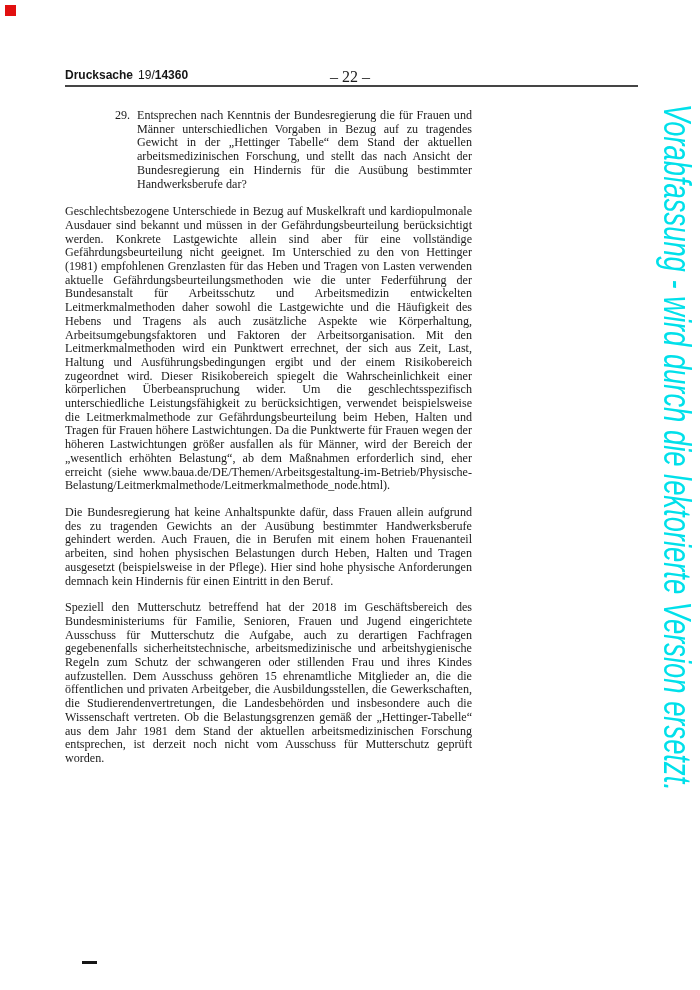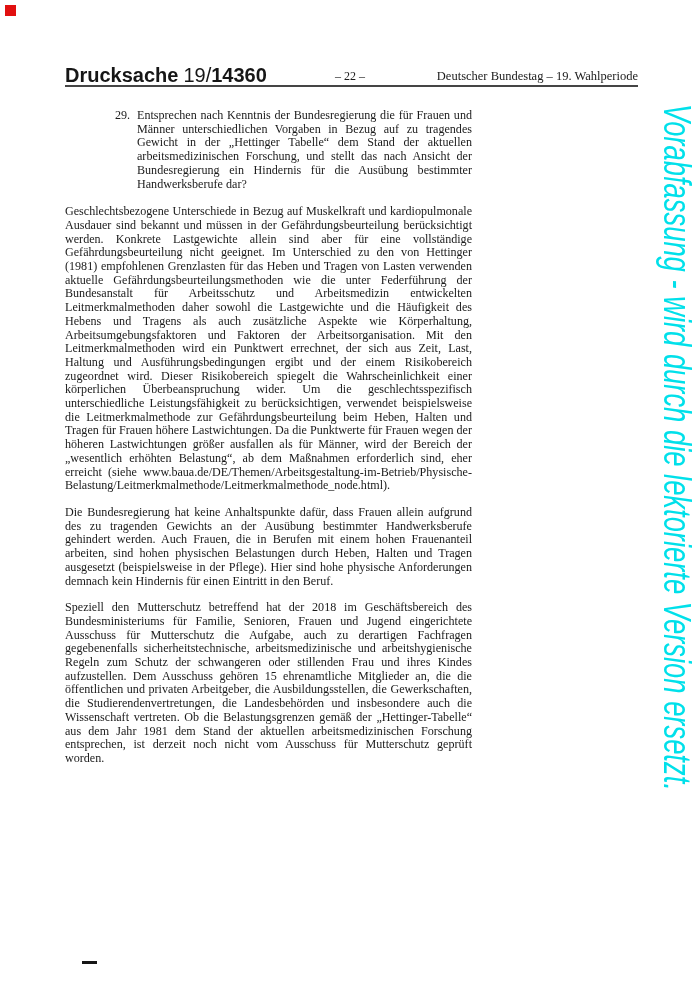--- a/index.html
+++ b/index.html
@@ -8,29 +8,29 @@
     font-family:"Liberation Serif", serif;color:#1a1a1a;
   }
   .corner-marker{
     position:absolute;left:5px;top:5px;width:11px;height:11px;background:#e11010;
   }
   .footer-mark{
     position:absolute;left:82px;top:961px;width:15px;height:3px;background:#161616;
   }
   .header-left{
     position:absolute;left:65px;top:65px;
-    font-family:"Liberation Sans", sans-serif;font-size:20px;line-height:20px;color:#161616;
+    font-family:"Liberation Sans", sans-serif;font-size:12px;line-height:20px;color:#161616;
     white-space:nowrap;
   }
   .header-left .lbl{font-weight:bold;margin-right:5px;}
   .header-left .num-prefix{font-weight:normal;}
   .header-left .num{font-weight:bold;}
   .header-center{
     position:absolute;left:290px;top:69px;width:120px;text-align:center;
-    font-size:12px;line-height:15px;
+    font-size:16px;line-height:15px;
   }
   .header-right{
     position:absolute;right:62px;top:69px;text-align:right;
     font-size:12.5px;line-height:15px;white-space:nowrap;
   }
   .header-rule{
     position:absolute;left:65px;top:85px;width:573px;height:2px;background:#454545;
   }
   .content{
     position:absolute;left:65px;top:109px;width:407px;
@@ -60,21 +60,20 @@
 <body>
 
 <div class="page">
 
   <div class="corner-marker"></div>
 
   <div class="header-left"><span class="lbl">Drucksache</span><span class="num-prefix">19/</span><span class="num">14360</span></div>
 
   <div class="header-center">– 22 –</div>
 
-  <div class="header-right">Deutscher Bundestag – 19. Wahlperiode</div>
 
   <div class="header-rule"></div>
 
   <div class="content">
     <div class="question">
       <span class="q-num">29.</span>
       <span class="q-text">Entsprechen nach Kenntnis der Bundesregierung die für Frauen und Männer unterschiedlichen Vorgaben in Bezug auf zu tragendes Gewicht in der „Hettinger Tabelle“ dem Stand der aktuellen arbeitsmedizinischen Forschung, und stellt das nach Ansicht der Bundesregierung ein Hindernis für die Ausübung bestimmter Handwerksberufe dar?</span>
     </div>
     <p class="first">Geschlechtsbezogene Unterschiede in Bezug auf Muskelkraft und kardiopulmonale Ausdauer sind bekannt und müssen in der Gefährdungsbeurteilung berücksichtigt werden. Konkrete Lastgewichte allein sind aber für eine vollständige Gefährdungsbeurteilung nicht geeignet. Im Unterschied zu den von Hettinger (1981) empfohlenen Grenzlasten für das Heben und Tragen von Lasten verwenden aktuelle Gefährdungsbeurteilungsmethoden wie die unter Federführung der Bundesanstalt für Arbeitsschutz und Arbeitsmedizin entwickelten Leitmerkmalmethoden daher sowohl die Lastgewichte und die Häufigkeit des Hebens und Tragens als auch zusätzliche Aspekte wie Körperhaltung, Arbeitsumgebungsfaktoren und Faktoren der Arbeitsorganisation. Mit den Leitmerkmalmethoden wird ein Punktwert errechnet, der sich aus Zeit, Last, Haltung und Ausführungsbedingungen ergibt und der einem Risikobereich zugeordnet wird. Dieser Risikobereich spiegelt die Wahrscheinlichkeit einer körperlichen Überbeanspruchung wider. Um die geschlechtsspezifisch unterschiedliche Leistungsfähigkeit zu berücksichtigen, verwendet beispielsweise die Leitmerkmalmethode zur Gefährdungsbeurteilung beim Heben, Halten und Tragen für Frauen höhere Lastwichtungen. Da die Punktwerte für Frauen wegen der höheren Lastwichtungen größer ausfallen als für Männer, wird der Bereich der „wesentlich erhöhten Belastung“, ab dem Maßnahmen erforderlich sind, eher erreicht (siehe www.baua.de/DE/Themen/Arbeitsgestaltung-im-Betrieb/Physische-Belastung/Leitmerkmalmethode/Leitmerkmalmethode_node.html).</p>
     <p>Die Bundesregierung hat keine Anhaltspunkte dafür, dass Frauen allein aufgrund des zu tragenden Gewichts an der Ausübung bestimmter Handwerksberufe gehindert werden. Auch Frauen, die in Berufen mit einem hohen Frauenanteil arbeiten, sind hohen physischen Belastungen durch Heben, Halten und Tragen ausgesetzt (beispielsweise in der Pflege). Hier sind hohe physische Anforderungen demnach kein Hindernis für einen Eintritt in den Beruf.</p>

